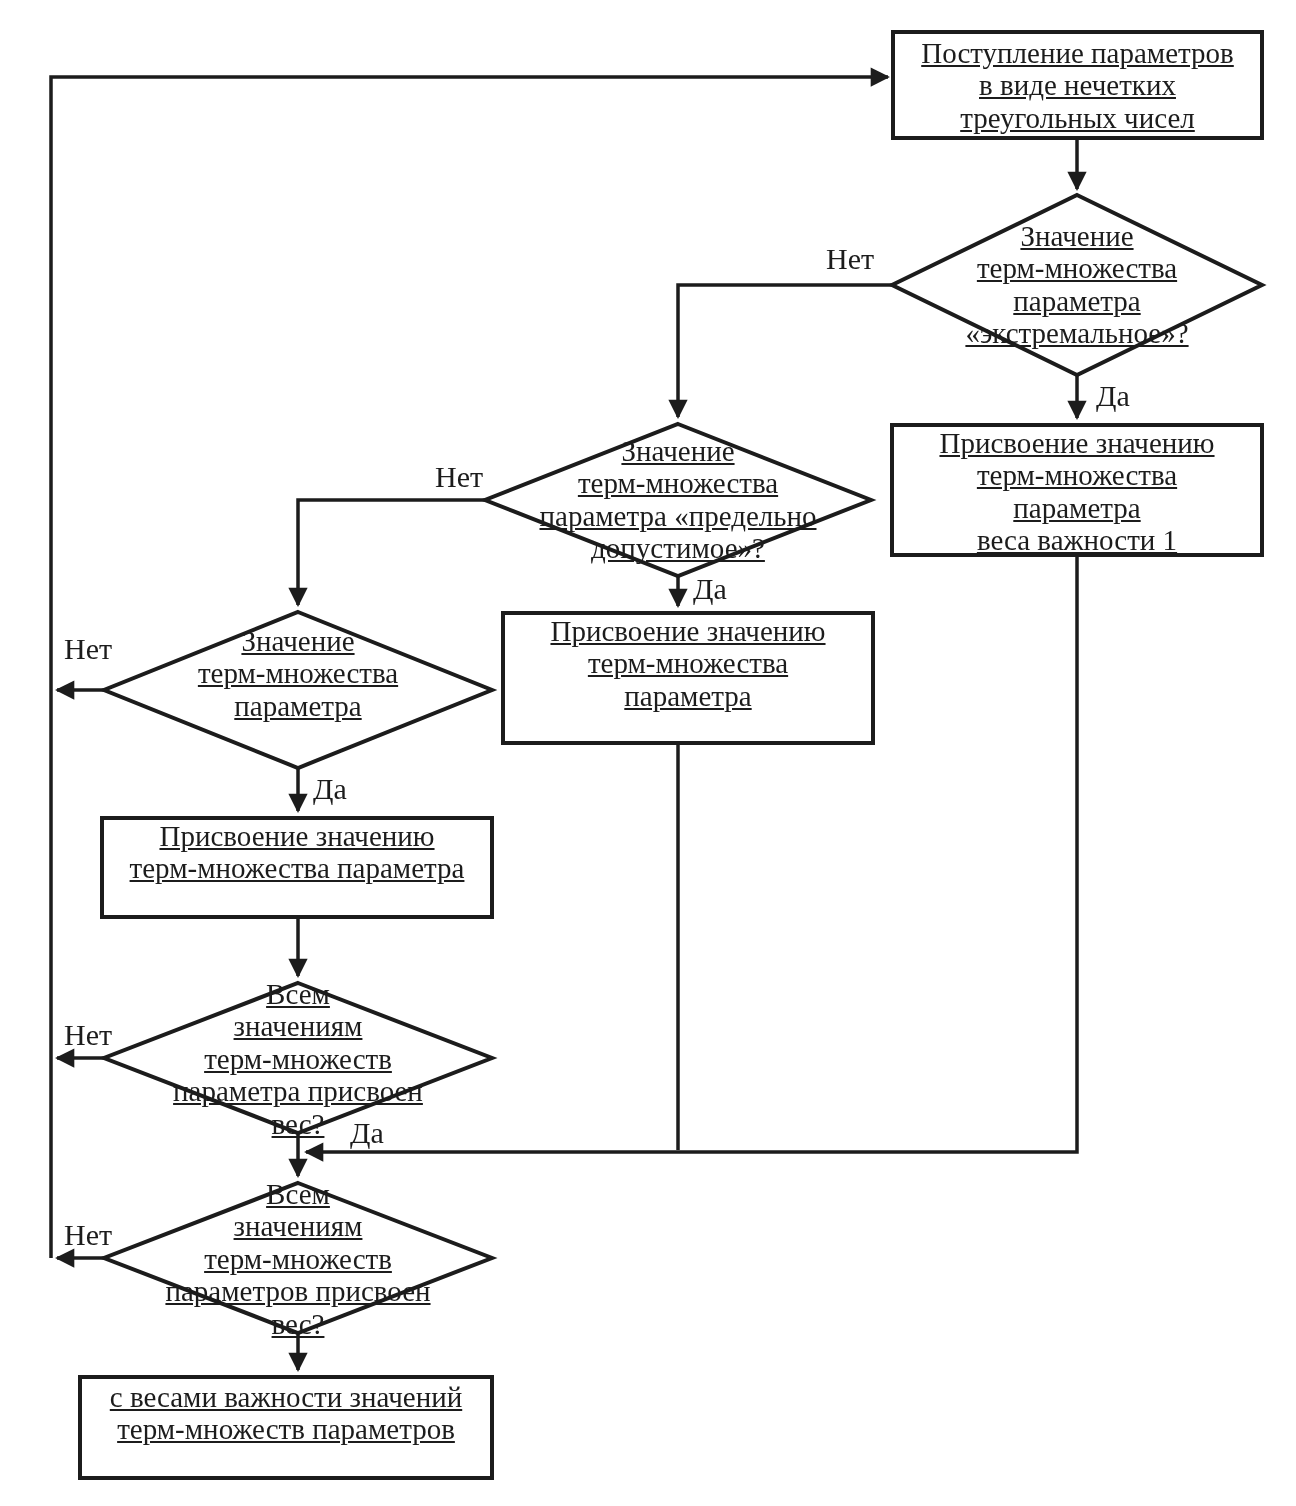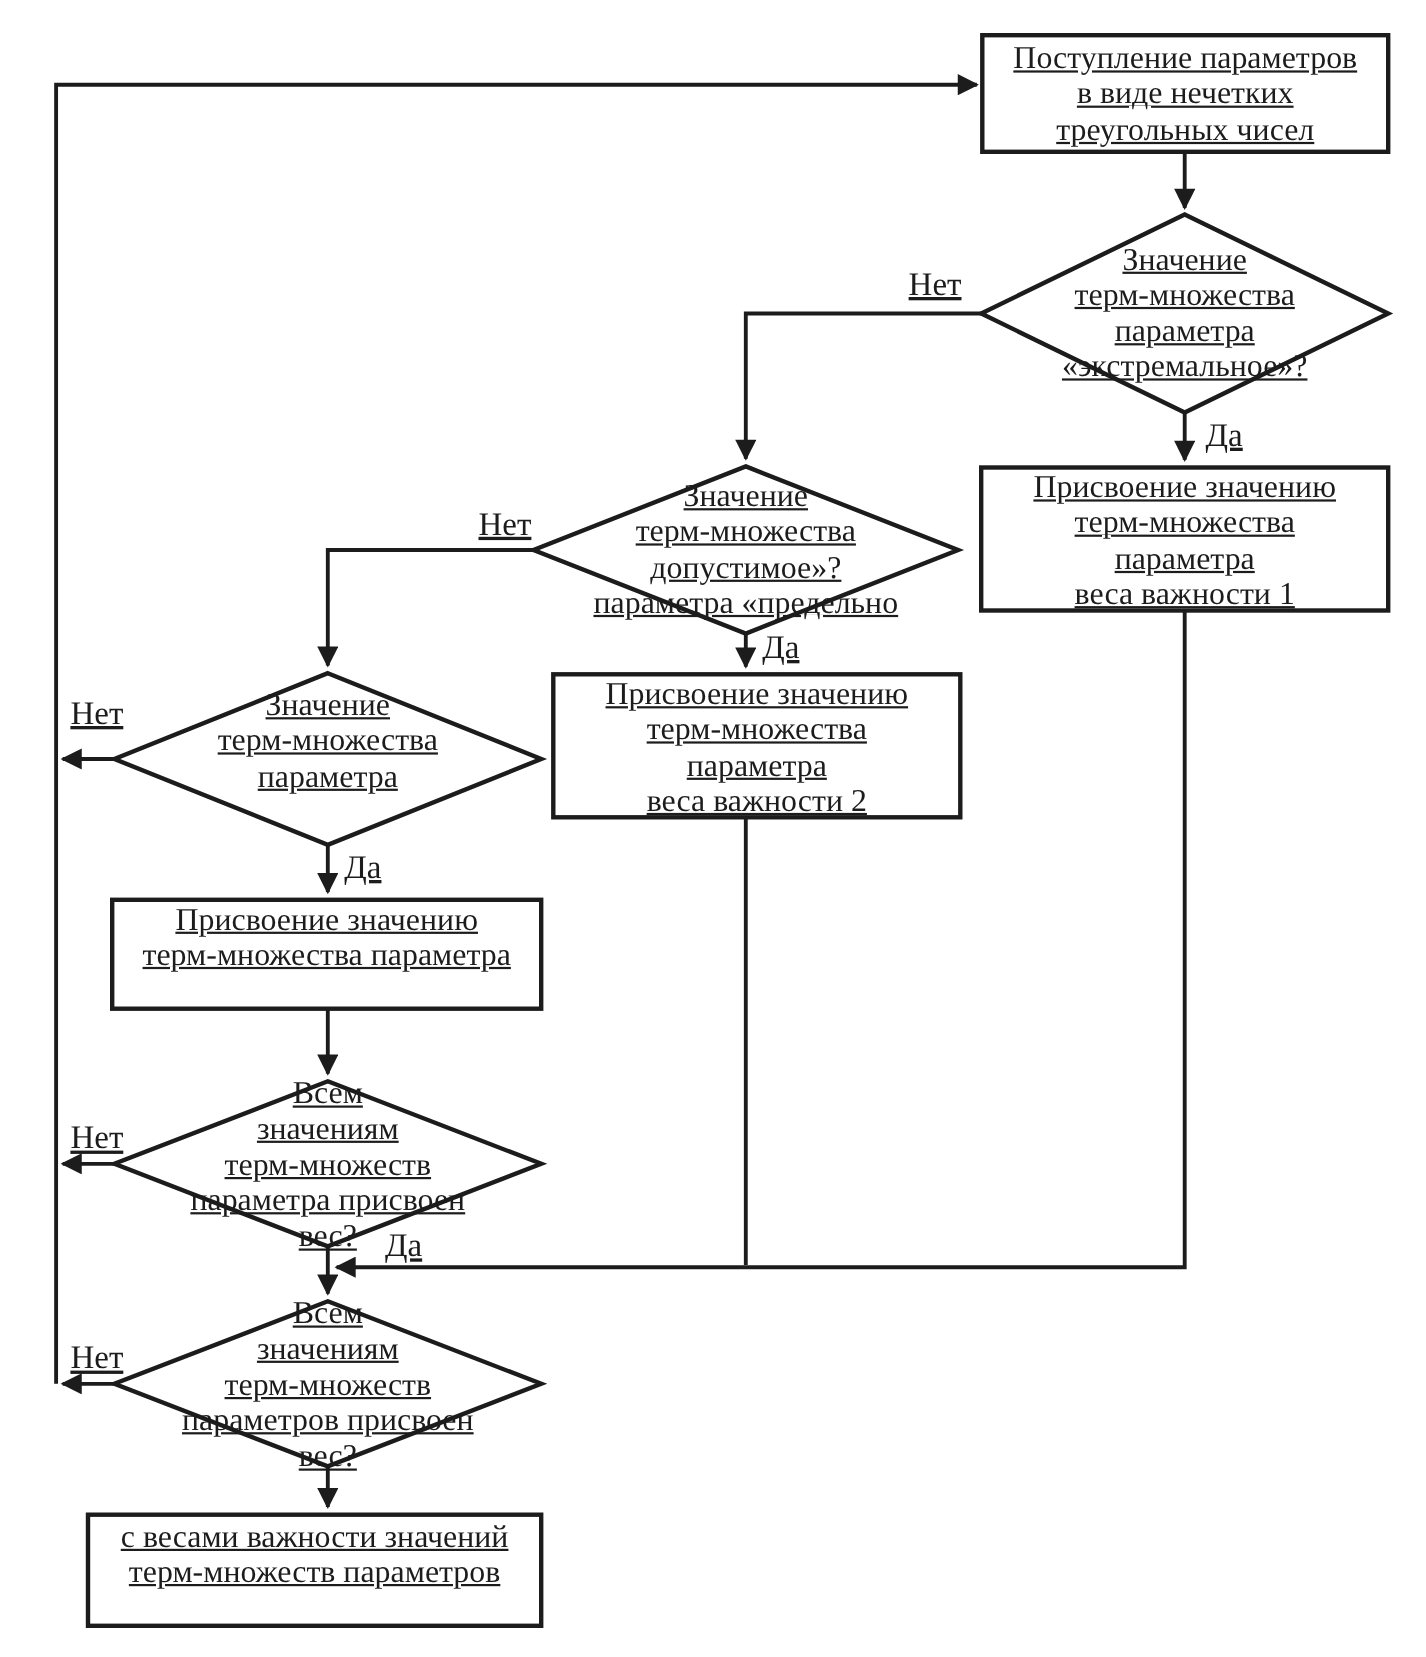--- a/index.html
+++ b/index.html
@@ -20,21 +20,20 @@
     line-height: 1.12;
     pointer-events: none;
     text-decoration: underline;
   }
   .node-text div { white-space: nowrap; }
   .branch-label {
     position: absolute;
     font-size: 30px;
     line-height: 1;
     pointer-events: none;
-    text-decoration: underline;
   }
 </style>
 </head>
 <body>
 
 <div class="stage">
 
   <svg width="1296" height="1506" viewBox="0 0 1296 1506">
     <defs>
       <marker id="arrow" viewBox="0 0 10 10" refX="9" refY="5" markerWidth="6.5" markerHeight="5.5" orient="auto-start-reverse">
@@ -90,29 +89,28 @@
   <div class="node-text" style="left:892px; top:427px; width:370px;">
       <div>Присвоение значению</div>
       <div>терм-множества</div>
       <div>параметра</div>
       <div>веса важности 1</div>
     </div>
 
   <div class="node-text" style="left:468px; top:435px; width:420px;">
       <div>Значение</div>
       <div>терм-множества</div>
+      <div>параметра «предельно</div>
       <div>допустимое»?</div>
-      <div>параметра «предельно</div>
     </div>
 
   <div class="node-text" style="left:503px; top:615px; width:370px;">
       <div>Присвоение значению</div>
       <div>терм-множества</div>
       <div>параметра</div>
-      <div>веса важности 2</div>
     </div>
 
   <div class="node-text" style="left:103px; top:625px; width:390px;">
       <div>Значение</div>
       <div>терм-множества</div>
       <div>параметра</div>
     </div>
 
   <div class="node-text" style="left:102px; top:820px; width:390px;">
       <div>Присвоение значению</div>

